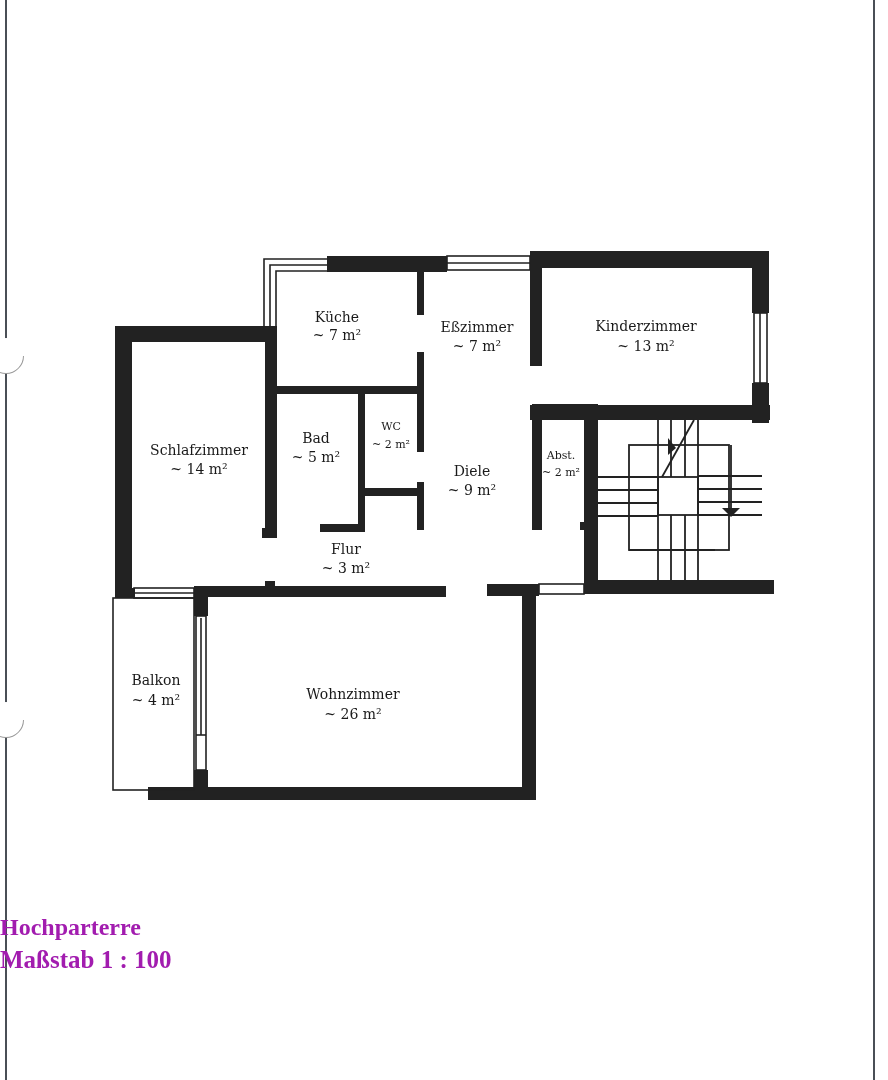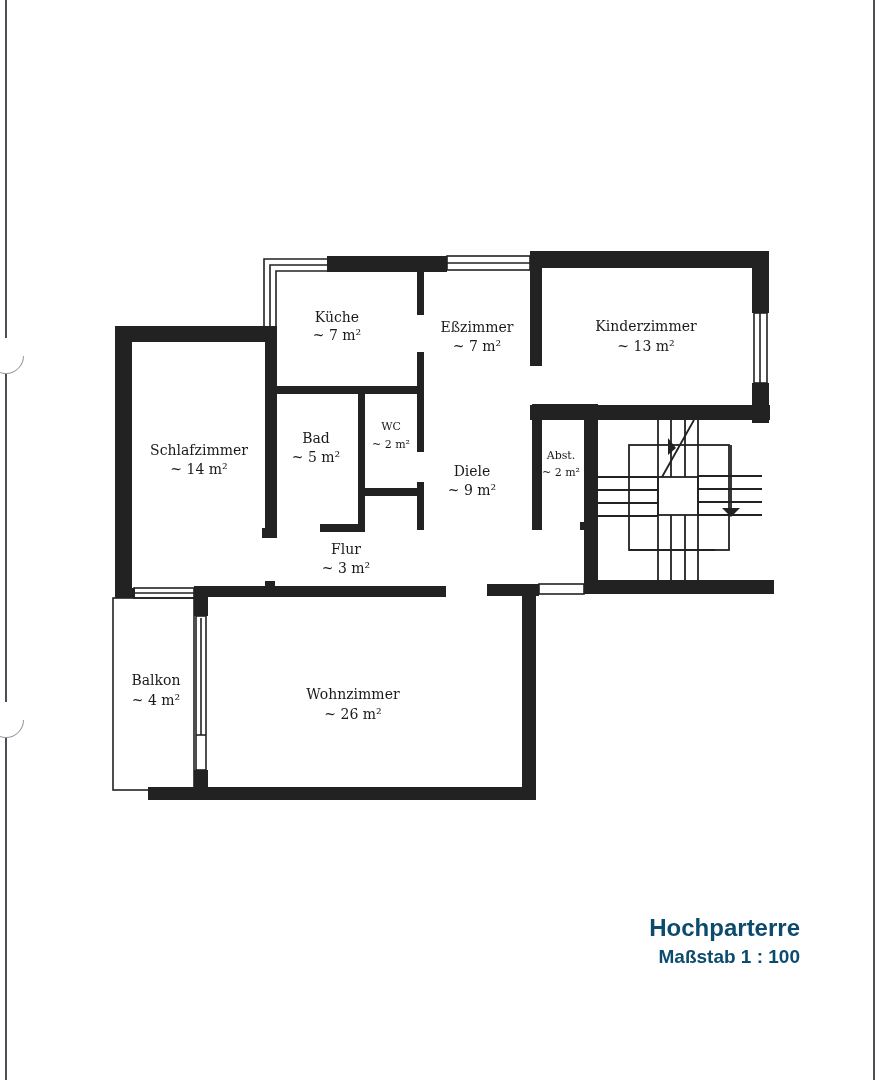--- a/index.html
+++ b/index.html
@@ -3,23 +3,23 @@
   <meta charset="utf-8">
   <style>
     html, body { margin: 0; padding: 0; background: #ffffff; }
     body { width: 888px; height: 1080px; position: relative; overflow: hidden; }
     .page { position: absolute; left: 0; top: 0; width: 888px; height: 976px; }
     .edge-left { position: absolute; left: 5px; top: 0; width: 2px; height: 1080px; background: #4a4f56; }
     .edge-right { position: absolute; left: 873px; top: 0; width: 2px; height: 1080px; background: #4a4f56; }
     .punch { position: absolute; left: -12px; width: 34px; height: 34px; border-radius: 50%; background: #fff; border: 1px solid #9a9a9a; border-left-color: transparent; border-top-color: transparent; transform: rotate(45deg); }
     svg.plan { position: absolute; left: 0; top: 0; }
     .room-label { font-family: "DejaVu Serif", "Liberation Serif", serif; fill: #1a1a1a; text-anchor: middle; }
-    .caption { position: absolute; left: 0; width: 800px; text-align: right; font-family: Liberation Sans, sans-serif; font-weight: bold; color: #0c4a6e; }
+    .caption { position: absolute; left: 0; width: 800px; text-align: left; font-family: Liberation Serif, serif; font-weight: bold; color: #a21caf; }
     .caption.title { top: 914px; left: 0; font-size: 24px; width: 800px; }
-    .caption.scale { top: 946px; font-size: 19px; }
+    .caption.scale { top: 946px; font-size: 25px; }
   </style>
 </head>
 <body>
 
 <div class="page">
   <div class="edge-left"></div>
   <div class="edge-right"></div>
   <div class="punch" style="top:338px;"></div>
   <div class="punch" style="top:702px;"></div>
 

